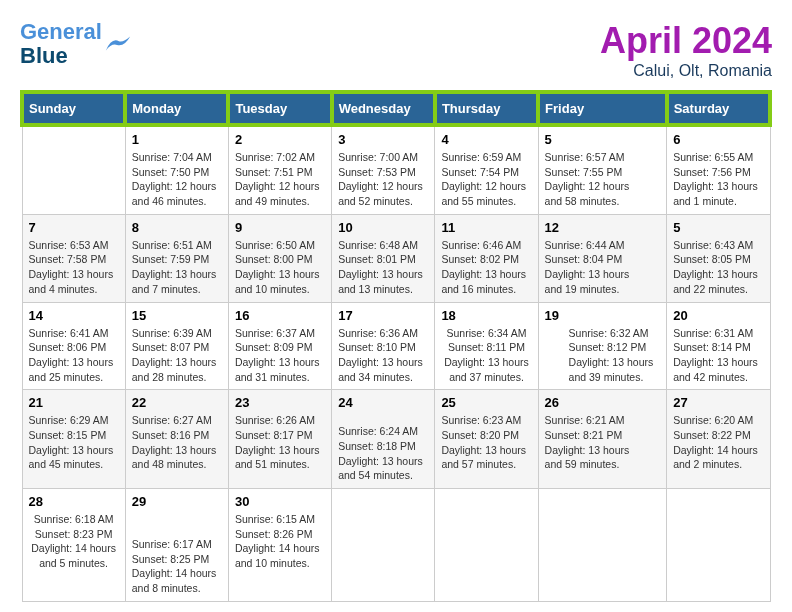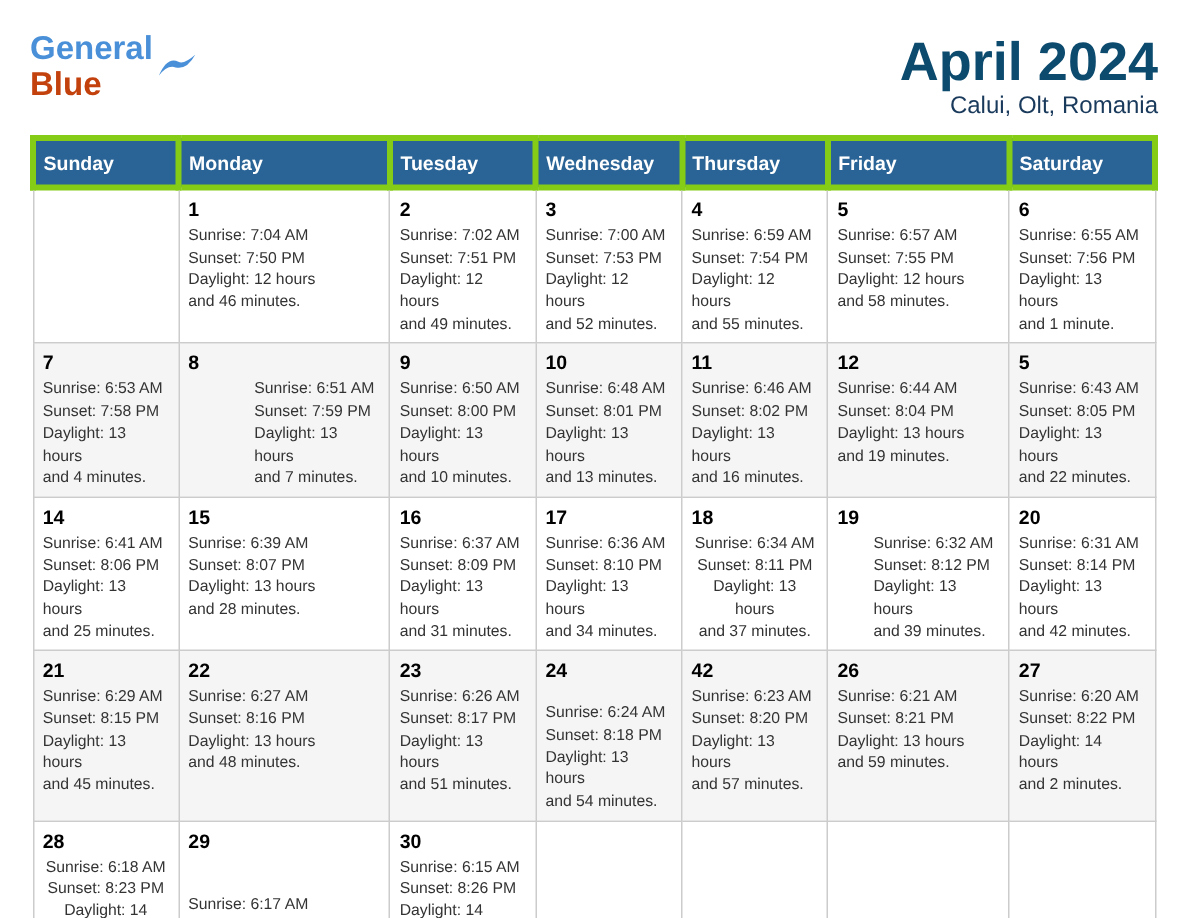--- a/index.html
+++ b/index.html
@@ -33,21 +33,21 @@
       width: 28px;
       height: 22px;
       margin-left: 2px;
     }
     .title-block {
       text-align: right;
     }
     .month-title {
       font-size: 36px;
       font-weight: bold;
-      color: #0c4a6e;
+      color: #a21caf;
     }
     .location {
       font-size: 16px;
       color: #1a3a5c;
     }
     table {
       width: 100%;
       border-collapse: collapse;
       font-size: 11px;
     }
@@ -90,21 +90,21 @@
   </style>
 </head>
 <body>
 
 <div class="header">
   <div class="logo">
     <div>
       <div style="display:flex;align-items:center;">
         <div class="logo-text">
           <span>General</span><br>
-          <span style="color:#c2410c;">Blue</span>
+          <span style="color:#0c4a6e;">Blue</span>
         </div>
         <svg class="logo-bird" viewBox="0 0 30 22" fill="none">
           <path d="M2 18 Q8 4 16 8 Q20 10 28 3 Q22 14 14 12 Q8 10 2 18Z" fill="#4a90d9"></path>
         </svg>
       </div>
     </div>
   </div>
   <div class="title-block">
     <div class="month-title">April 2024</div>
     <div class="location">Calui, Olt, Romania</div>
@@ -172,21 +172,21 @@
       <tr>
         <td>
           <span class="day-num">7</span>
           <div class="day-info" style="white-space: pre-line;">Sunrise: 6:53 AM
 Sunset: 7:58 PM
 Daylight: 13 hours
 and 4 minutes.</div>
         </td>
         <td>
           <span class="day-num">8</span>
-          <div class="day-info" style="white-space: pre-line; margin-left: 44px;">Sunrise: 6:51 AM
+          <div class="day-info" style="white-space: pre-line;">Sunrise: 6:51 AM
 Sunset: 7:59 PM
 Daylight: 13 hours
 and 7 minutes.</div>
         </td>
         <td>
           <span class="day-num">9</span>
           <div class="day-info" style="white-space: pre-line;">Sunrise: 6:50 AM
 Sunset: 8:00 PM
 Daylight: 13 hours
 and 10 minutes.</div>
@@ -294,21 +294,21 @@
 and 51 minutes.</div>
         </td>
         <td>
           <span class="day-num">24</span>
           <div class="day-info" style="white-space: pre-line; margin-top: 14px;">Sunrise: 6:24 AM
 Sunset: 8:18 PM
 Daylight: 13 hours
 and 54 minutes.</div>
         </td>
         <td>
-          <span class="day-num">42</span>
+          <span class="day-num">25</span>
           <div class="day-info" style="white-space: pre-line;">Sunrise: 6:23 AM
 Sunset: 8:20 PM
 Daylight: 13 hours
 and 57 minutes.</div>
         </td>
         <td>
           <span class="day-num">26</span>
           <div class="day-info" style="white-space: pre-line;">Sunrise: 6:21 AM
 Sunset: 8:21 PM
 Daylight: 13 hours

